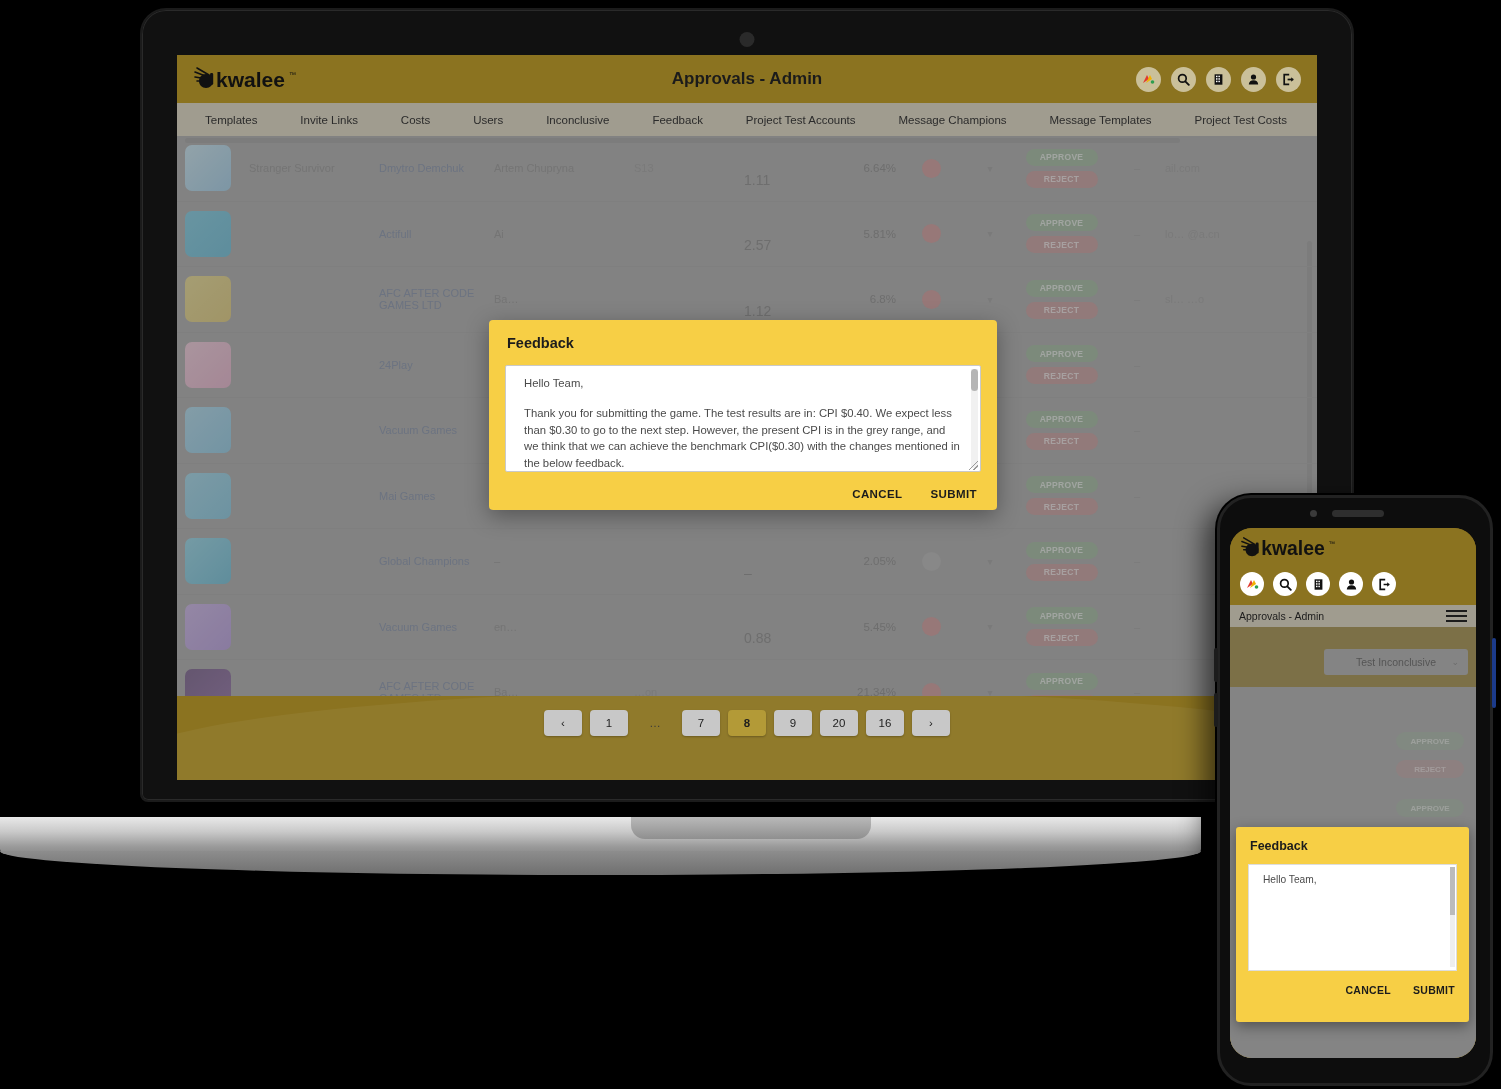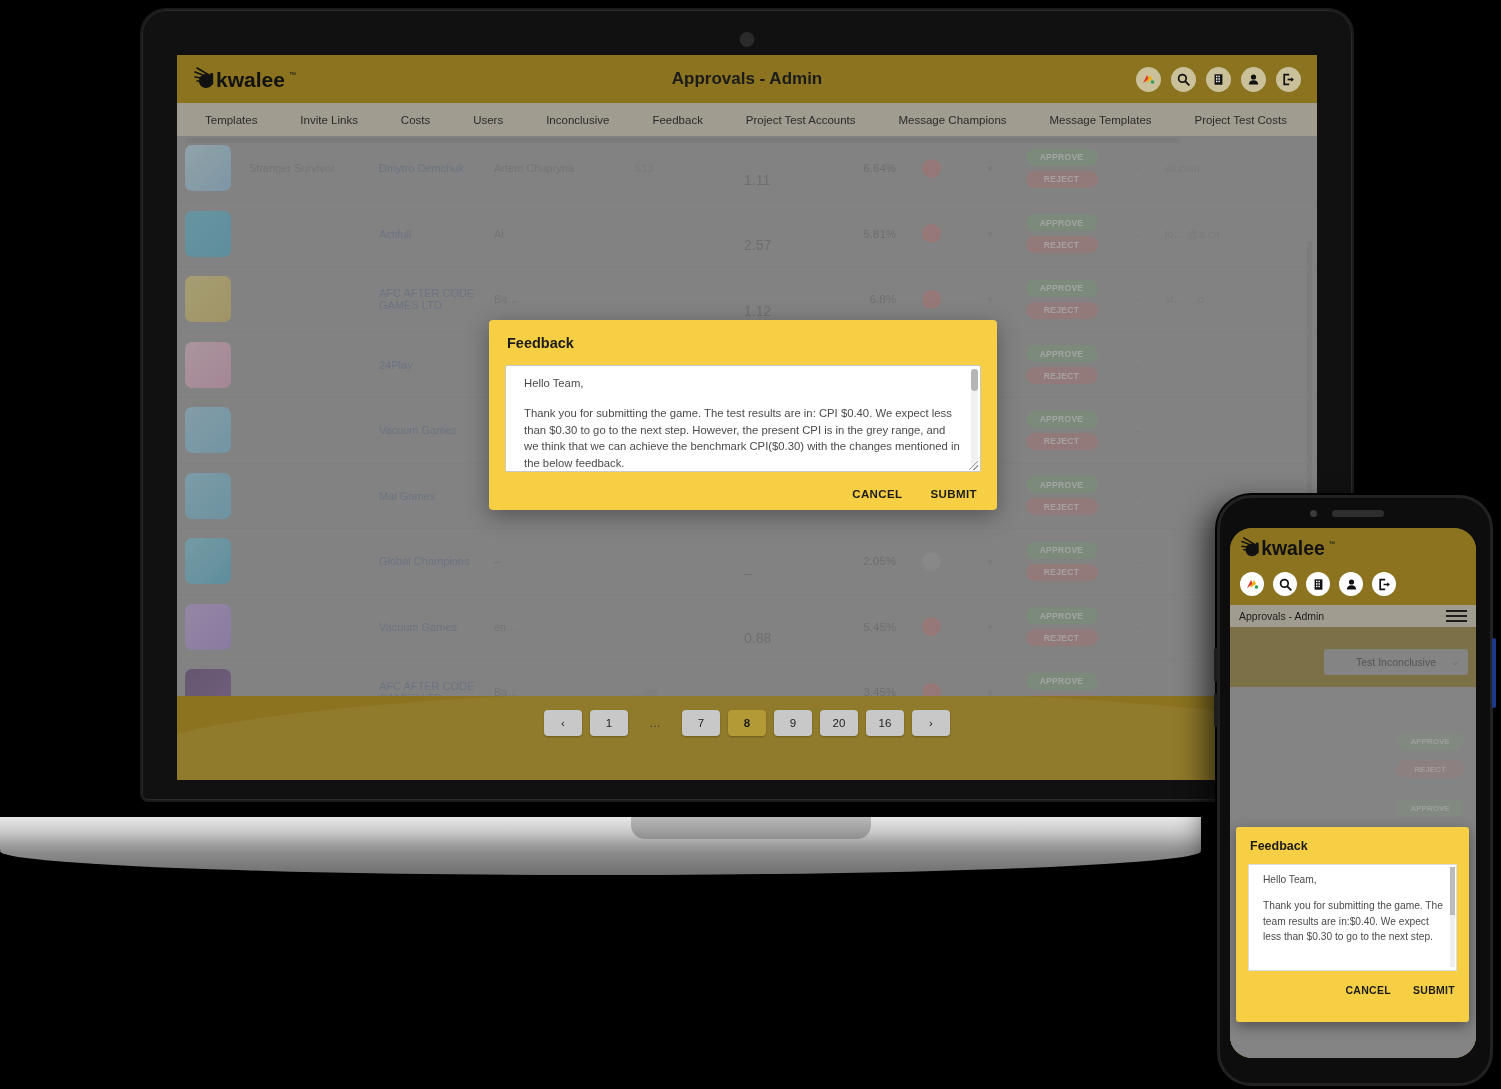--- a/index.html
+++ b/index.html
@@ -398,21 +398,21 @@
               <div class="c-dash">–</div>
               <div class="c-mail"></div>
             </div>
             <div class="row">
               <div class="thumb" style="background:linear-gradient(135deg,#5a3a72,#7a4f95)"></div>
               <div class="c-game"></div>
               <div class="c-org">AFC AFTER CODE GAMES LTD</div>
               <div class="c-dev">Ba…</div>
               <div class="c-ds">…on</div>
               <div class="c-cpi">0.66</div>
-              <div class="c-ctr">3.45%</div>
+              <div class="c-ctr">21.34%</div>
               <div class="c-dot">
                 <span class="dot"></span>
               </div>
               <div class="c-caret">▾</div>
               <div class="c-btns">
                 <span class="bt ap">APPROVE</span>
                 <span class="bt rj">REJECT</span>
               </div>
               <div class="c-dash">–</div>
               <div class="c-mail"></div>
@@ -544,21 +544,20 @@
           <div class="ph-ghost g-ap" style="top:112px">APPROVE</div>
 
         </div>
         <div class="ph-dim"></div>
 
         <div class="ph-modal">
           <h3>Feedback</h3>
           <div class="ph-ta">
             <div class="t">
               <p>Hello Team,</p>
-              <p>Thank you for submitting the game. The team results are in:$0.40. We expect less than $0.30 to go to the next step.</p>
             </div>
             <div class="ph-ta-sb">
                 <i></i>
               </div>
           </div>
           <div class="ph-actions">
             <div class="ph-mbtn">CANCEL</div>
             <div class="ph-mbtn">SUBMIT</div>
           </div>
         </div>

